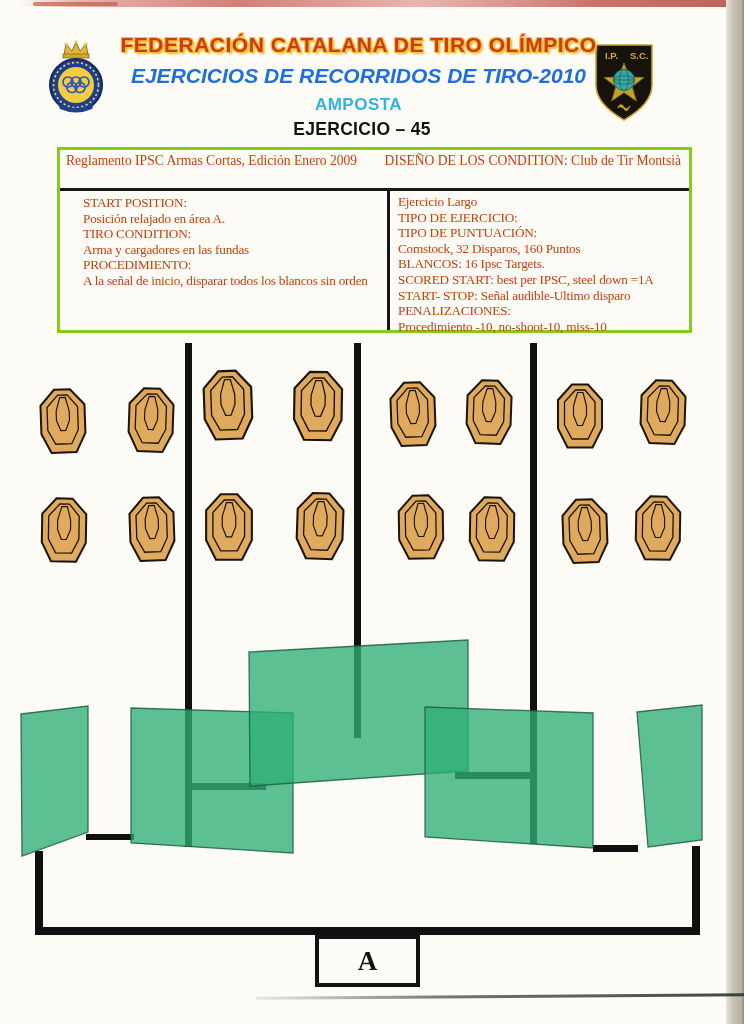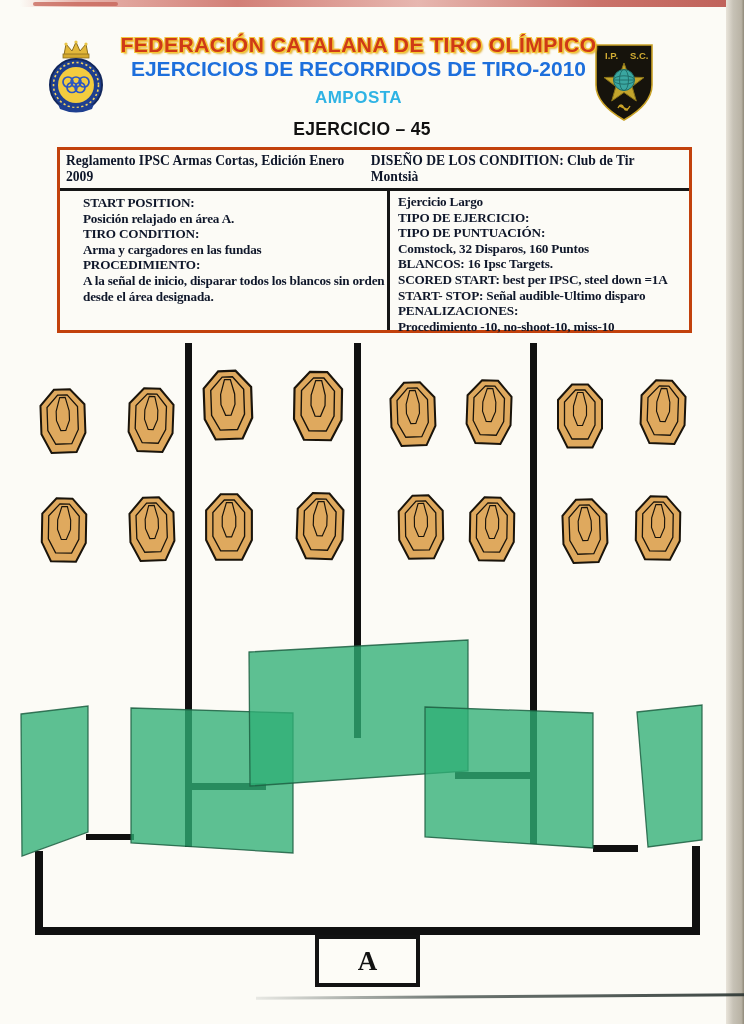--- a/index.html
+++ b/index.html
@@ -17,26 +17,26 @@
     background:linear-gradient(90deg,#e9e4da,#c7c2b6 40%,#b9b3a5 85%,#8f8979);}
   .artifact-bottom-line{left:256px;top:995px;width:488px;height:3px;
     background:linear-gradient(90deg,rgba(90,100,96,.12),rgba(60,72,68,.75) 40%,rgba(42,52,49,.9));
     transform:rotate(-.4deg);}
   
   .titles{left:73px;right:100px;top:33px;text-align:center;}
   .title-federation{
     font-size:21px;font-weight:bold;letter-spacing:.5px;color:#cf3a16;
     text-shadow:1px 1px 0 #f6c832,-1px -1px 0 #f3c53a,1px -1px 0 #f3c53a,-1px 1px 0 #f3c53a,2px 2px 2px rgba(222,170,40,.9);
     white-space:nowrap;}
-  .title-program{font-size:21px;font-weight:bold;color:#1d6fdc;margin-top:0;white-space:nowrap;}
+  .title-program{font-size:21px;font-weight:bold;color:#1d6fdc;margin-top:7px;white-space:nowrap;font-style:italic;}
   .title-venue{font-size:17px;font-weight:bold;color:#2fb3e4;margin-top:7px;letter-spacing:.5px;}
   .title-exercise{left:0;right:20px;top:119px;text-align:center;font-size:17.5px;font-weight:bold;color:#111;letter-spacing:.3px;}
   
-  .info-table{left:57px;top:147px;width:629px;height:180px;border:3px solid #c2410c;
-    font-family:"Liberation Serif",serif;font-weight:bold;color:#0f172a;}
+  .info-table{left:57px;top:147px;width:629px;height:180px;border:3px solid #84cc16;
+    font-family:"Liberation Serif",serif;font-weight:normal;color:#c2410c;}
   .info-row1{height:35px;border-bottom:3px solid #161616;display:flex;justify-content:space-between;
     padding:3px 6px 0 6px;font-size:13.6px;}
   .info-row1 .cell-right{padding-right:2px;}
   .info-row2{display:flex;height:139px;}
   .cell-left{width:298px;border-right:3px solid #161616;padding:4px 6px 0 23px;}
   .cell-main-right{flex:1;padding:3px 6px 0 8px;}
   .info-line{font-size:13.2px;line-height:15.6px;white-space:nowrap;letter-spacing:-.2px;}
   
   .wall{position:absolute;background:#101010;}
   #diagram-svg{position:absolute;left:0;top:0;width:744px;height:1024px;pointer-events:none;}
@@ -102,21 +102,20 @@
       <span class="cell-right">DISEÑO DE LOS CONDITION: Club de Tir Montsià</span>
     </div>
     <div class="info-row2">
       <div class="cell-left">
           <div class="info-line">START POSITION:</div>
           <div class="info-line">Posición relajado en área A.</div>
           <div class="info-line">TIRO CONDITION:</div>
           <div class="info-line">Arma y cargadores en las fundas</div>
           <div class="info-line">PROCEDIMIENTO:</div>
           <div class="info-line">A la señal de inicio, disparar todos los blancos sin orden</div>
-          <div class="info-line">desde el área designada.</div>
         </div>
       <div class="cell-main-right">
           <div class="info-line">Ejercicio Largo</div>
           <div class="info-line">TIPO DE EJERCICIO:</div>
           <div class="info-line">TIPO DE PUNTUACIÓN:</div>
           <div class="info-line">Comstock, 32 Disparos, 160 Puntos</div>
           <div class="info-line">BLANCOS: 16 Ipsc Targets.</div>
           <div class="info-line">SCORED START: best per IPSC, steel down =1A</div>
           <div class="info-line">START- STOP: Señal audible-Ultimo disparo</div>
           <div class="info-line">PENALIZACIONES:</div>

